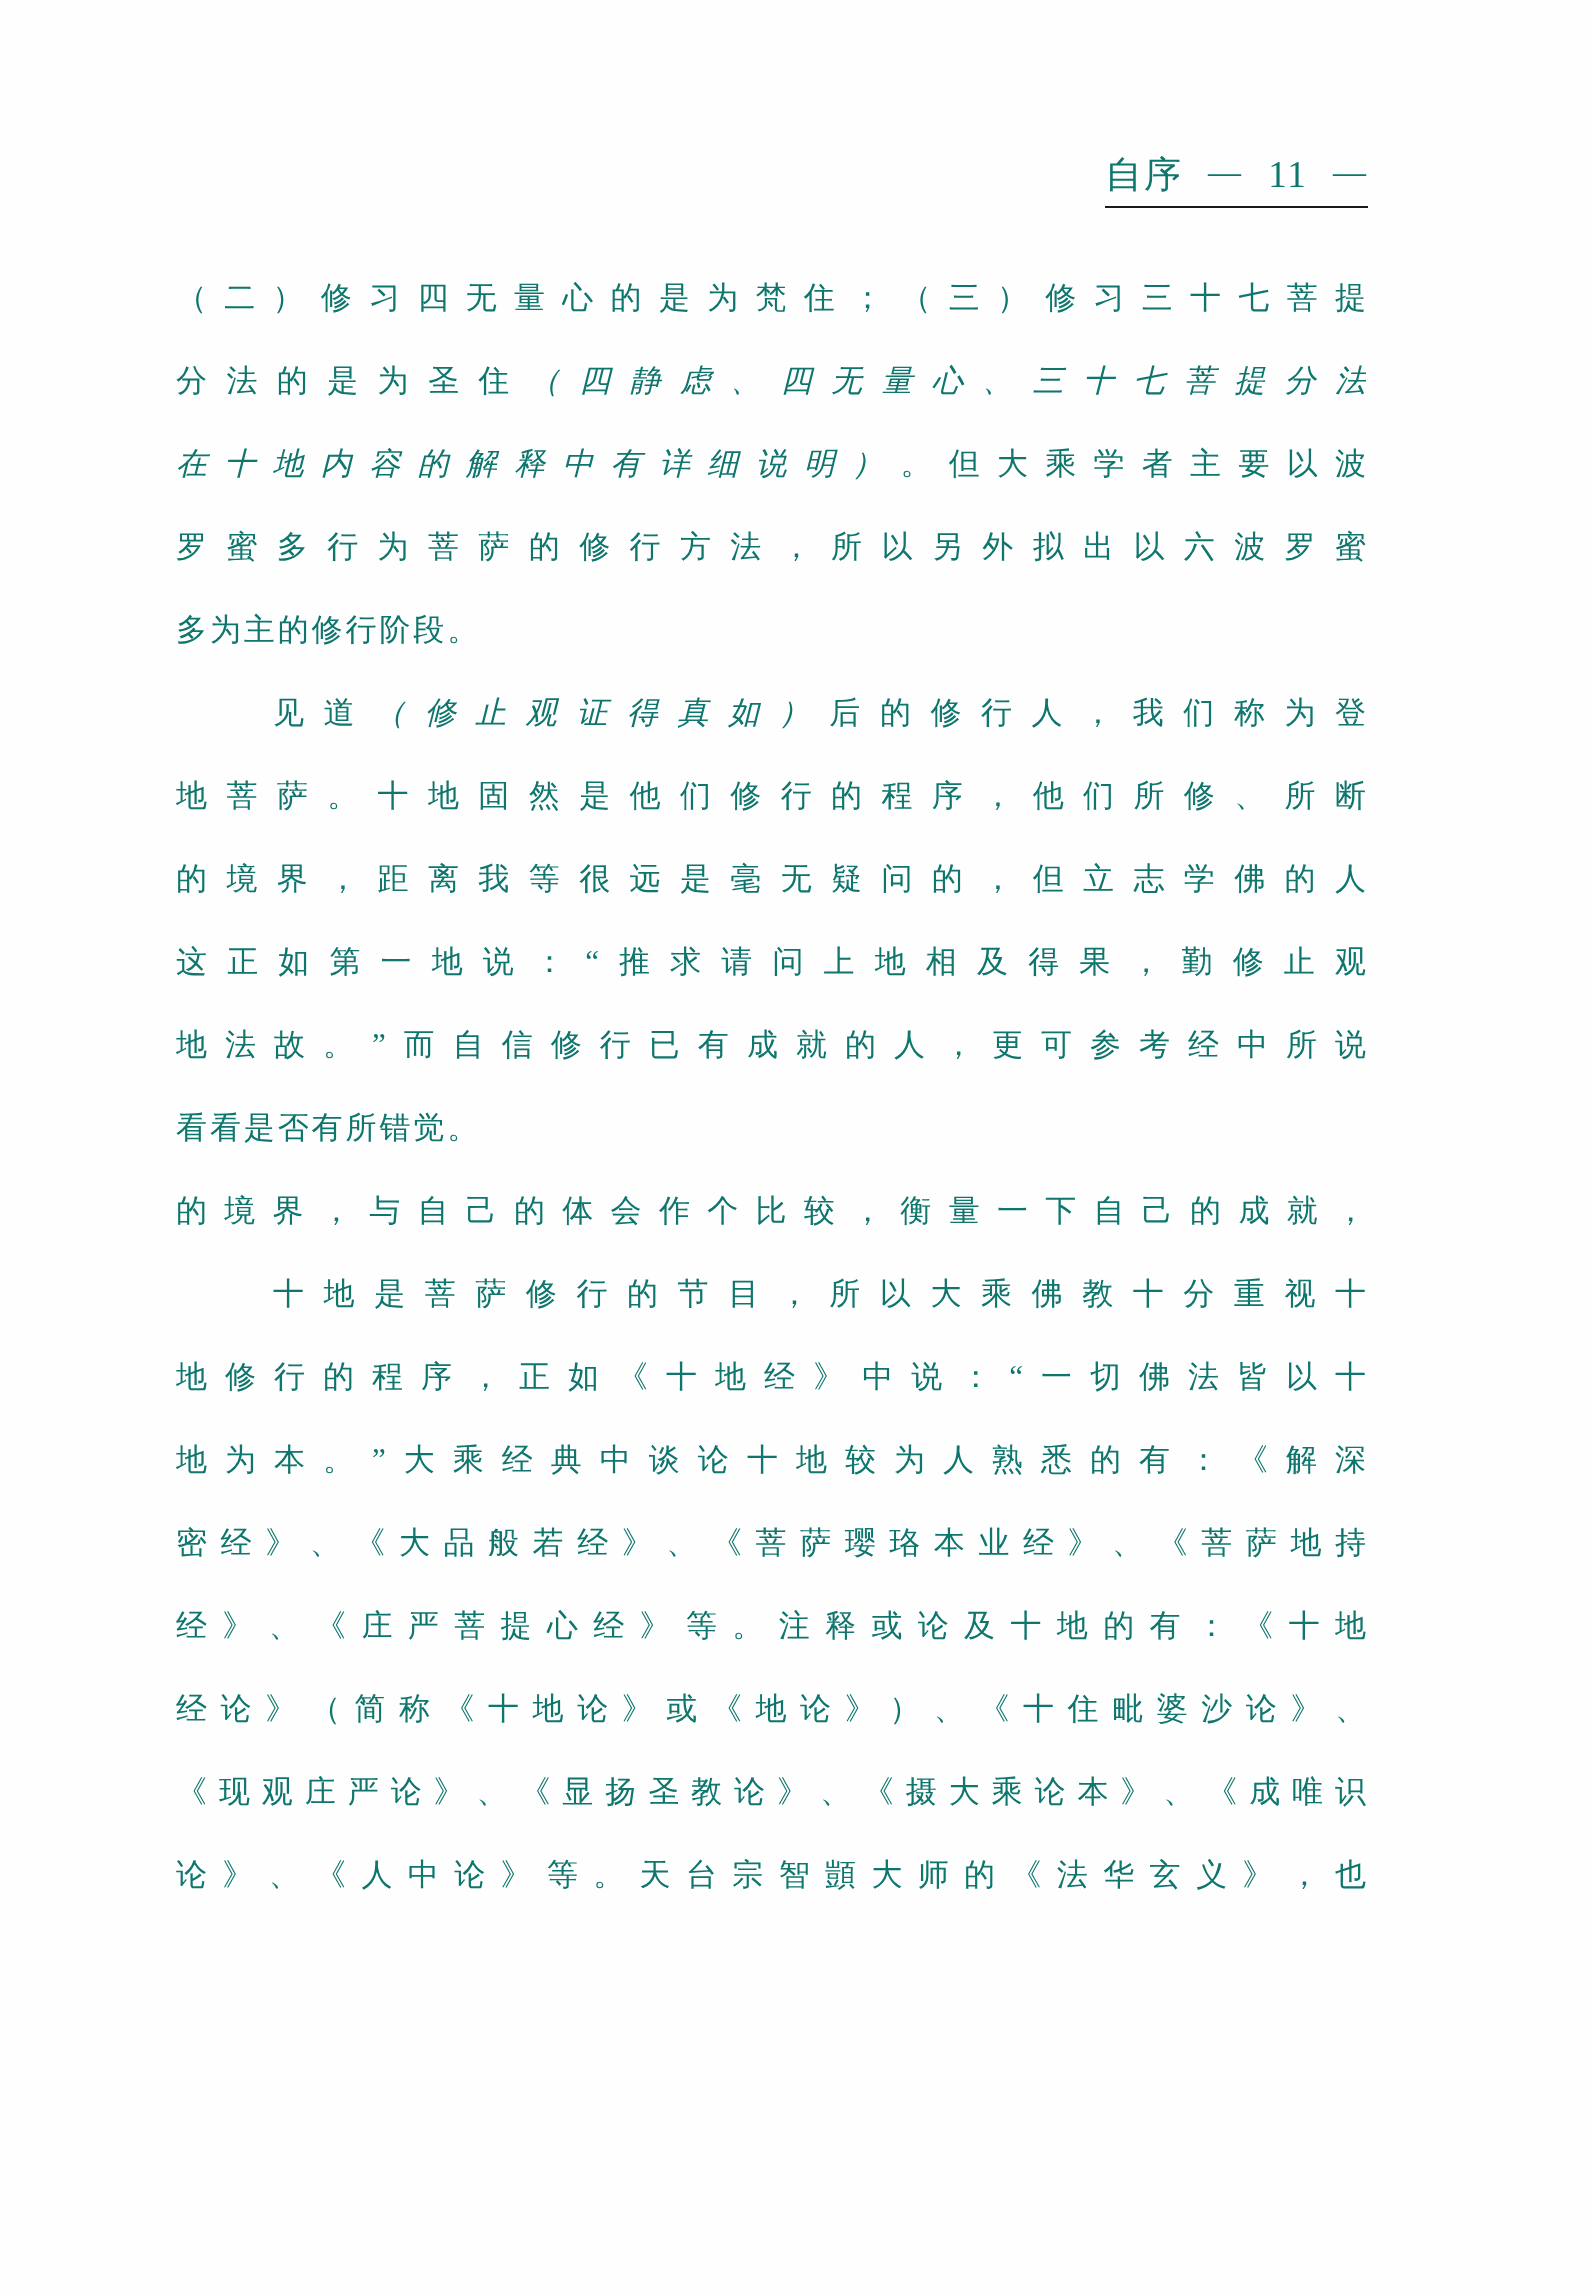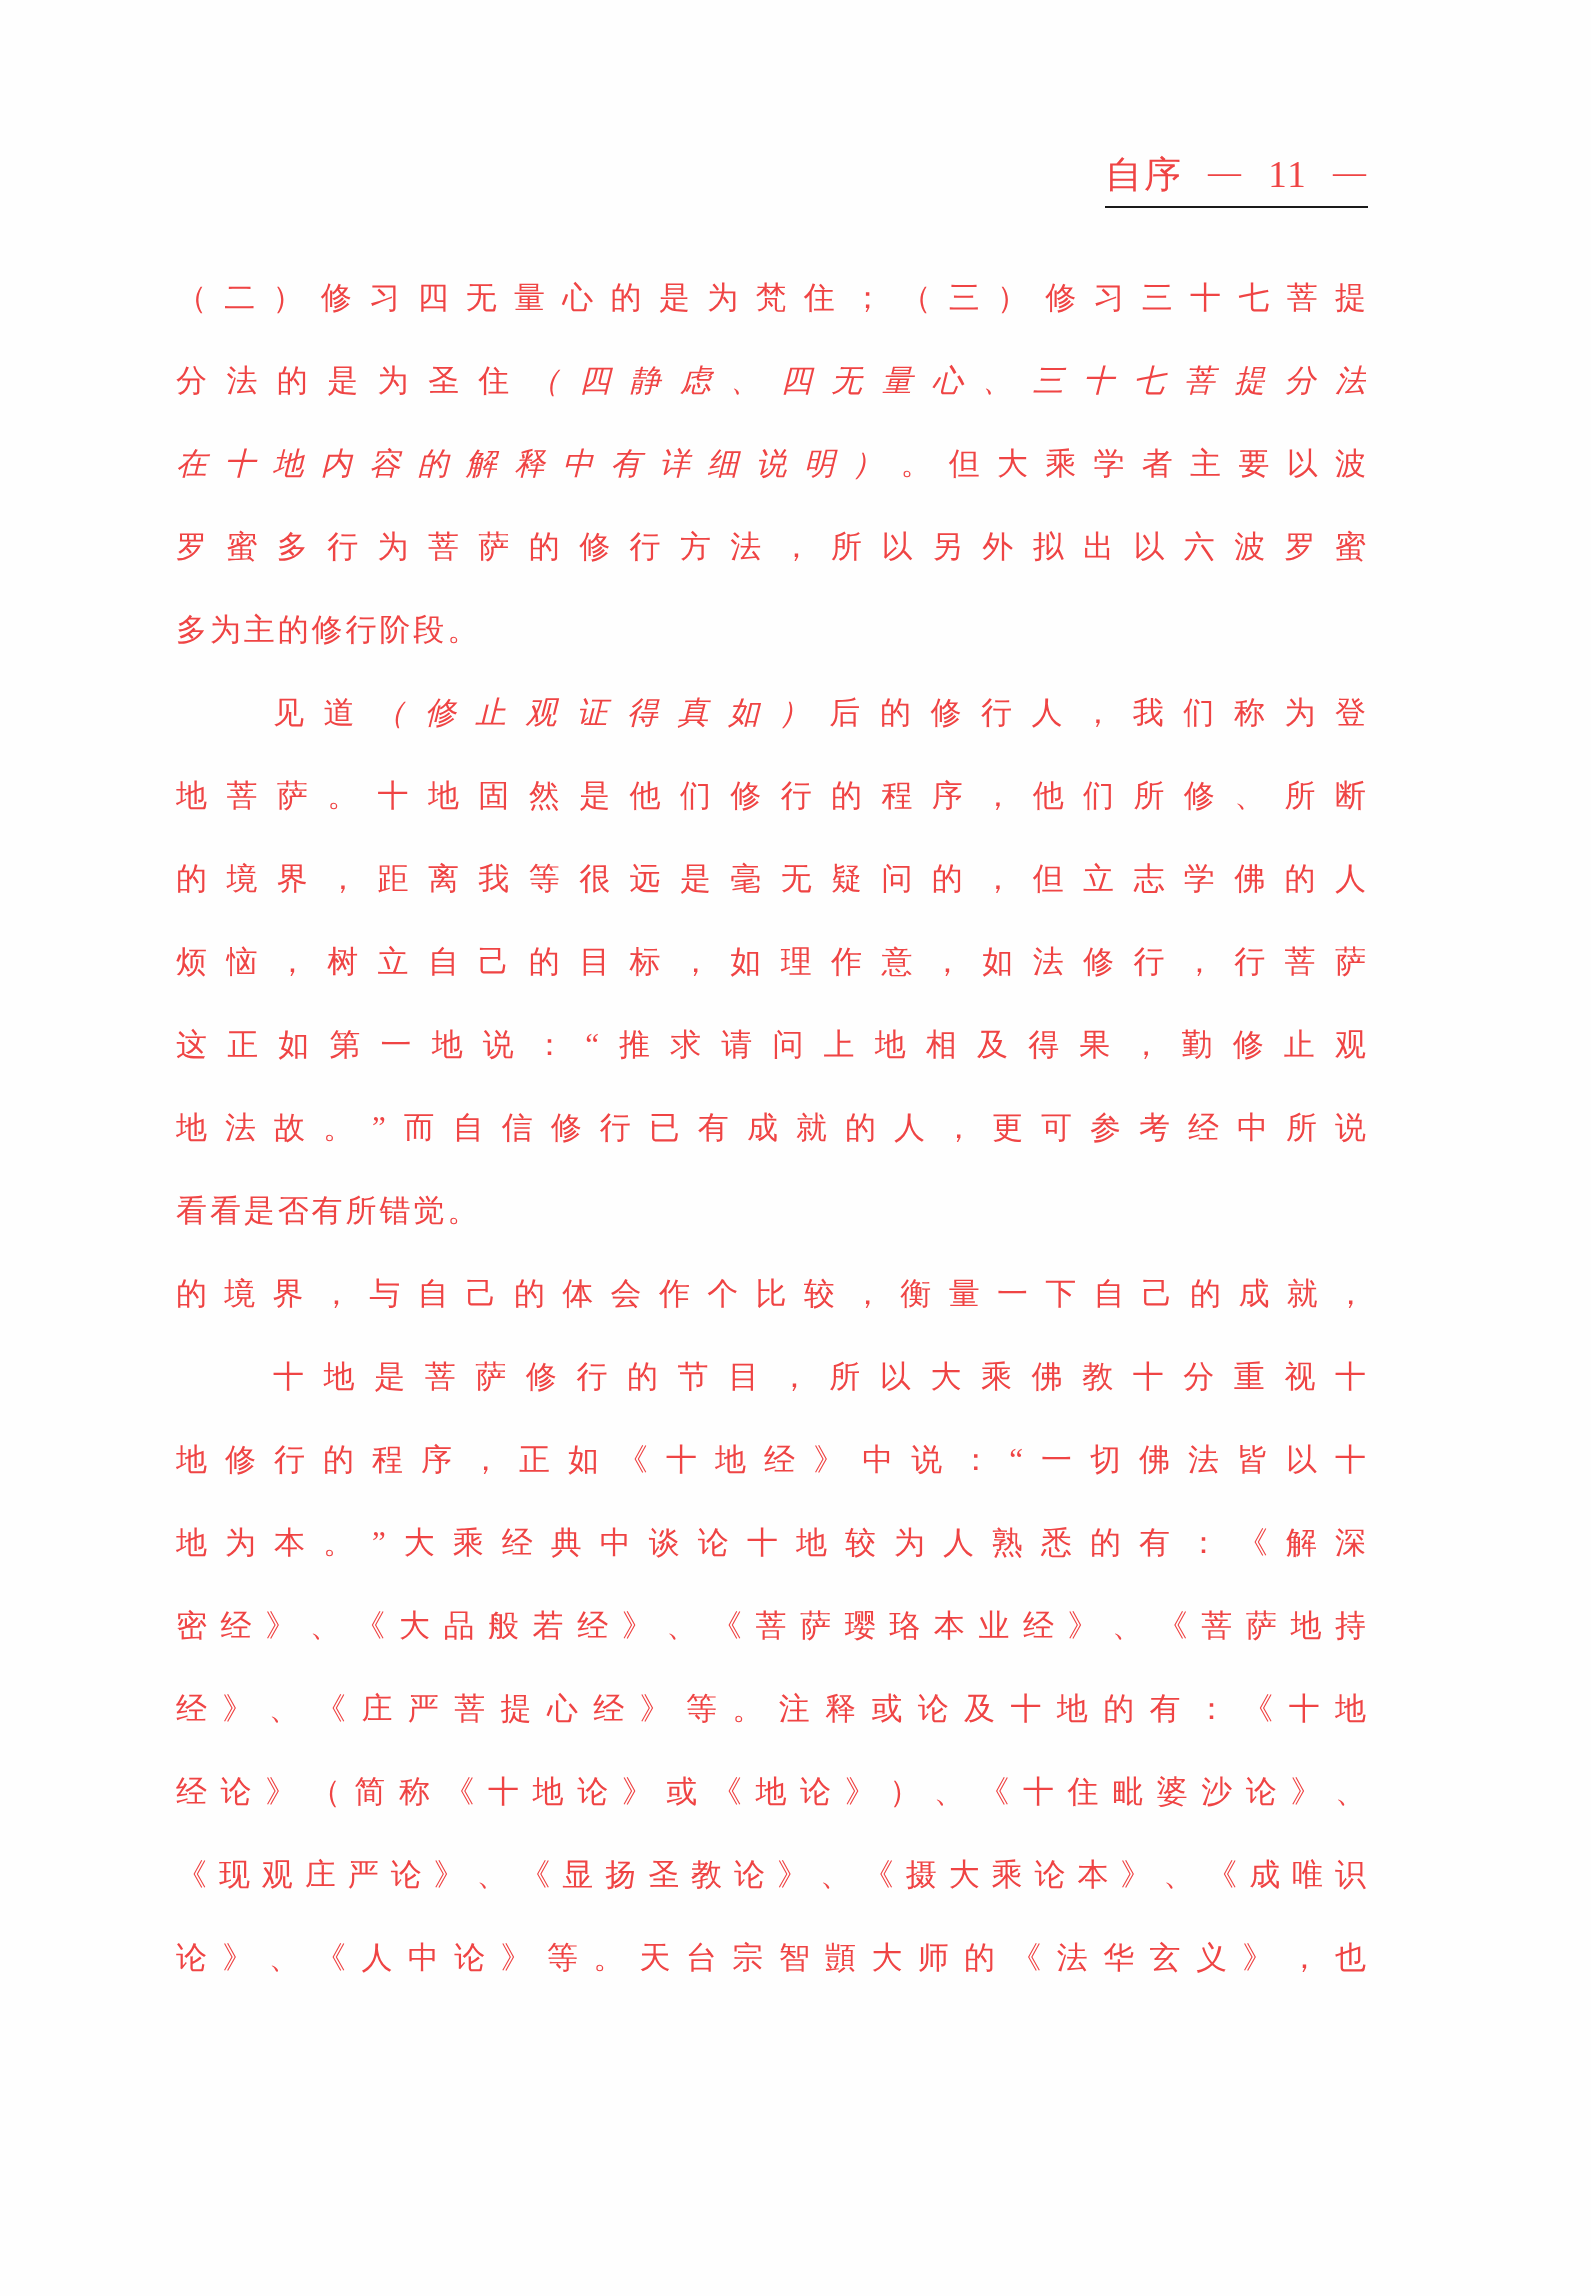--- a/index.html
+++ b/index.html
@@ -7,21 +7,21 @@
     padding: 0;
     background: #e8e8e8;
   }
   .page {
     position: relative;
     width: 1592px;
     height: 2297px;
     background: #fefefe;
     overflow: hidden;
     font-family: "Liberation Serif", "DejaVu Serif", serif;
-    color: #ef4444;
+    color: #0f766e;
   }
   
   .running-header {
     position: absolute;
     top: 152px;
     left: 1105px;
     width: 263px;
     display: flex;
     justify-content: space-between;
     align-items: baseline;
@@ -87,21 +87,20 @@
 
   <div class="body-text">
       <div class="line"><span class="run song">（二）修习四无量心的是为梵住；（三）修习三十七菩提</span></div>
       <div class="line"><span class="run song">分法的是为圣住</span><span class="run kai">（四静虑、四无量心、三十七菩提分法</span></div>
       <div class="line"><span class="run kai">在十地内容的解释中有详细说明）</span><span class="run song">。但大乘学者主要以波</span></div>
       <div class="line"><span class="run song">罗蜜多行为菩萨的修行方法，所以另外拟出以六波罗蜜</span></div>
       <div class="line endline"><span class="run song">多为主的修行阶段。</span></div>
       <div class="line indent"><span class="run song">见道</span><span class="run kai">（修止观证得真如）</span><span class="run song">后的修行人，我们称为登</span></div>
       <div class="line"><span class="run song">地菩萨。十地固然是他们修行的程序，他们所修、所断</span></div>
       <div class="line"><span class="run song">的境界，距离我等很远是毫无疑问的，但立志学佛的人</span></div>
-      <div class="line"><span class="run song">烦恼，树立自己的目标，如理作意，如法修行，行菩萨</span></div>
       <div class="line"><span class="run song">这正如第一地说：“推求请问上地相及得果，勤修止观</span></div>
       <div class="line"><span class="run song">地法故。”而自信修行已有成就的人，更可参考经中所说</span></div>
       <div class="line endline"><span class="run song">看看是否有所错觉。</span></div>
       <div class="line"><span class="run song">的境界，与自己的体会作个比较，衡量一下自己的成就，</span></div>
       <div class="line indent"><span class="run song">十地是菩萨修行的节目，所以大乘佛教十分重视十</span></div>
       <div class="line"><span class="run song">地修行的程序，正如《十地经》中说：“一切佛法皆以十</span></div>
       <div class="line"><span class="run song">地为本。”大乘经典中谈论十地较为人熟悉的有：《解深</span></div>
       <div class="line"><span class="run song">密经》、《大品般若经》、《菩萨璎珞本业经》、《菩萨地持</span></div>
       <div class="line"><span class="run song">经》、《庄严菩提心经》等。注释或论及十地的有：《十地</span></div>
       <div class="line"><span class="run song">经论》（简称《十地论》或《地论》）、《十住毗婆沙论》、</span></div>

